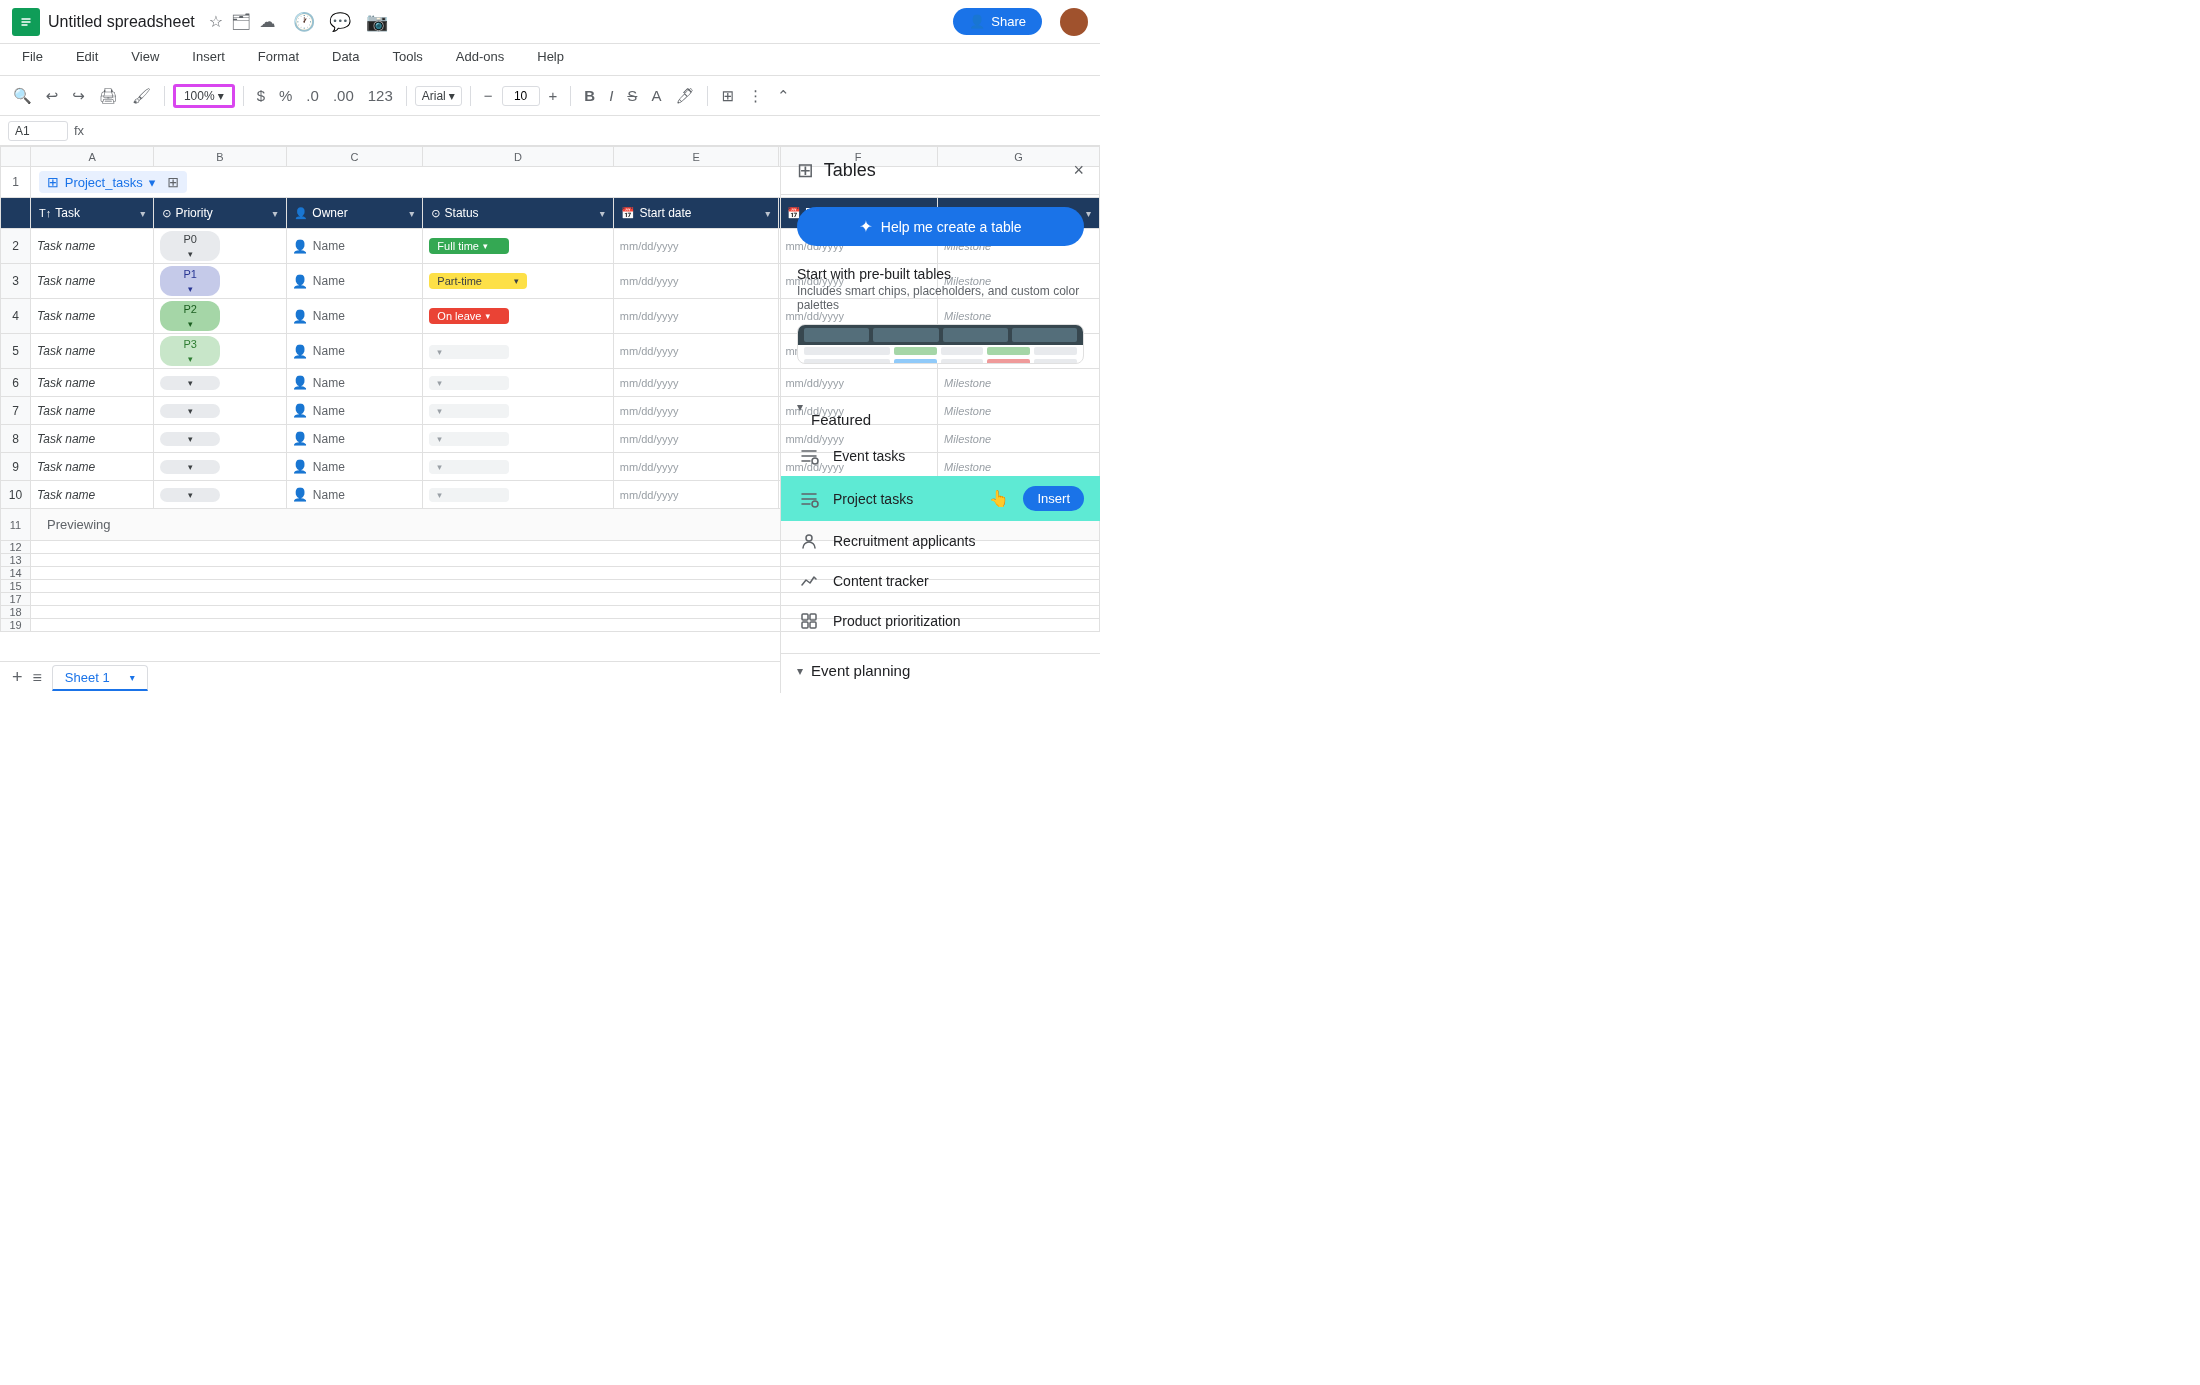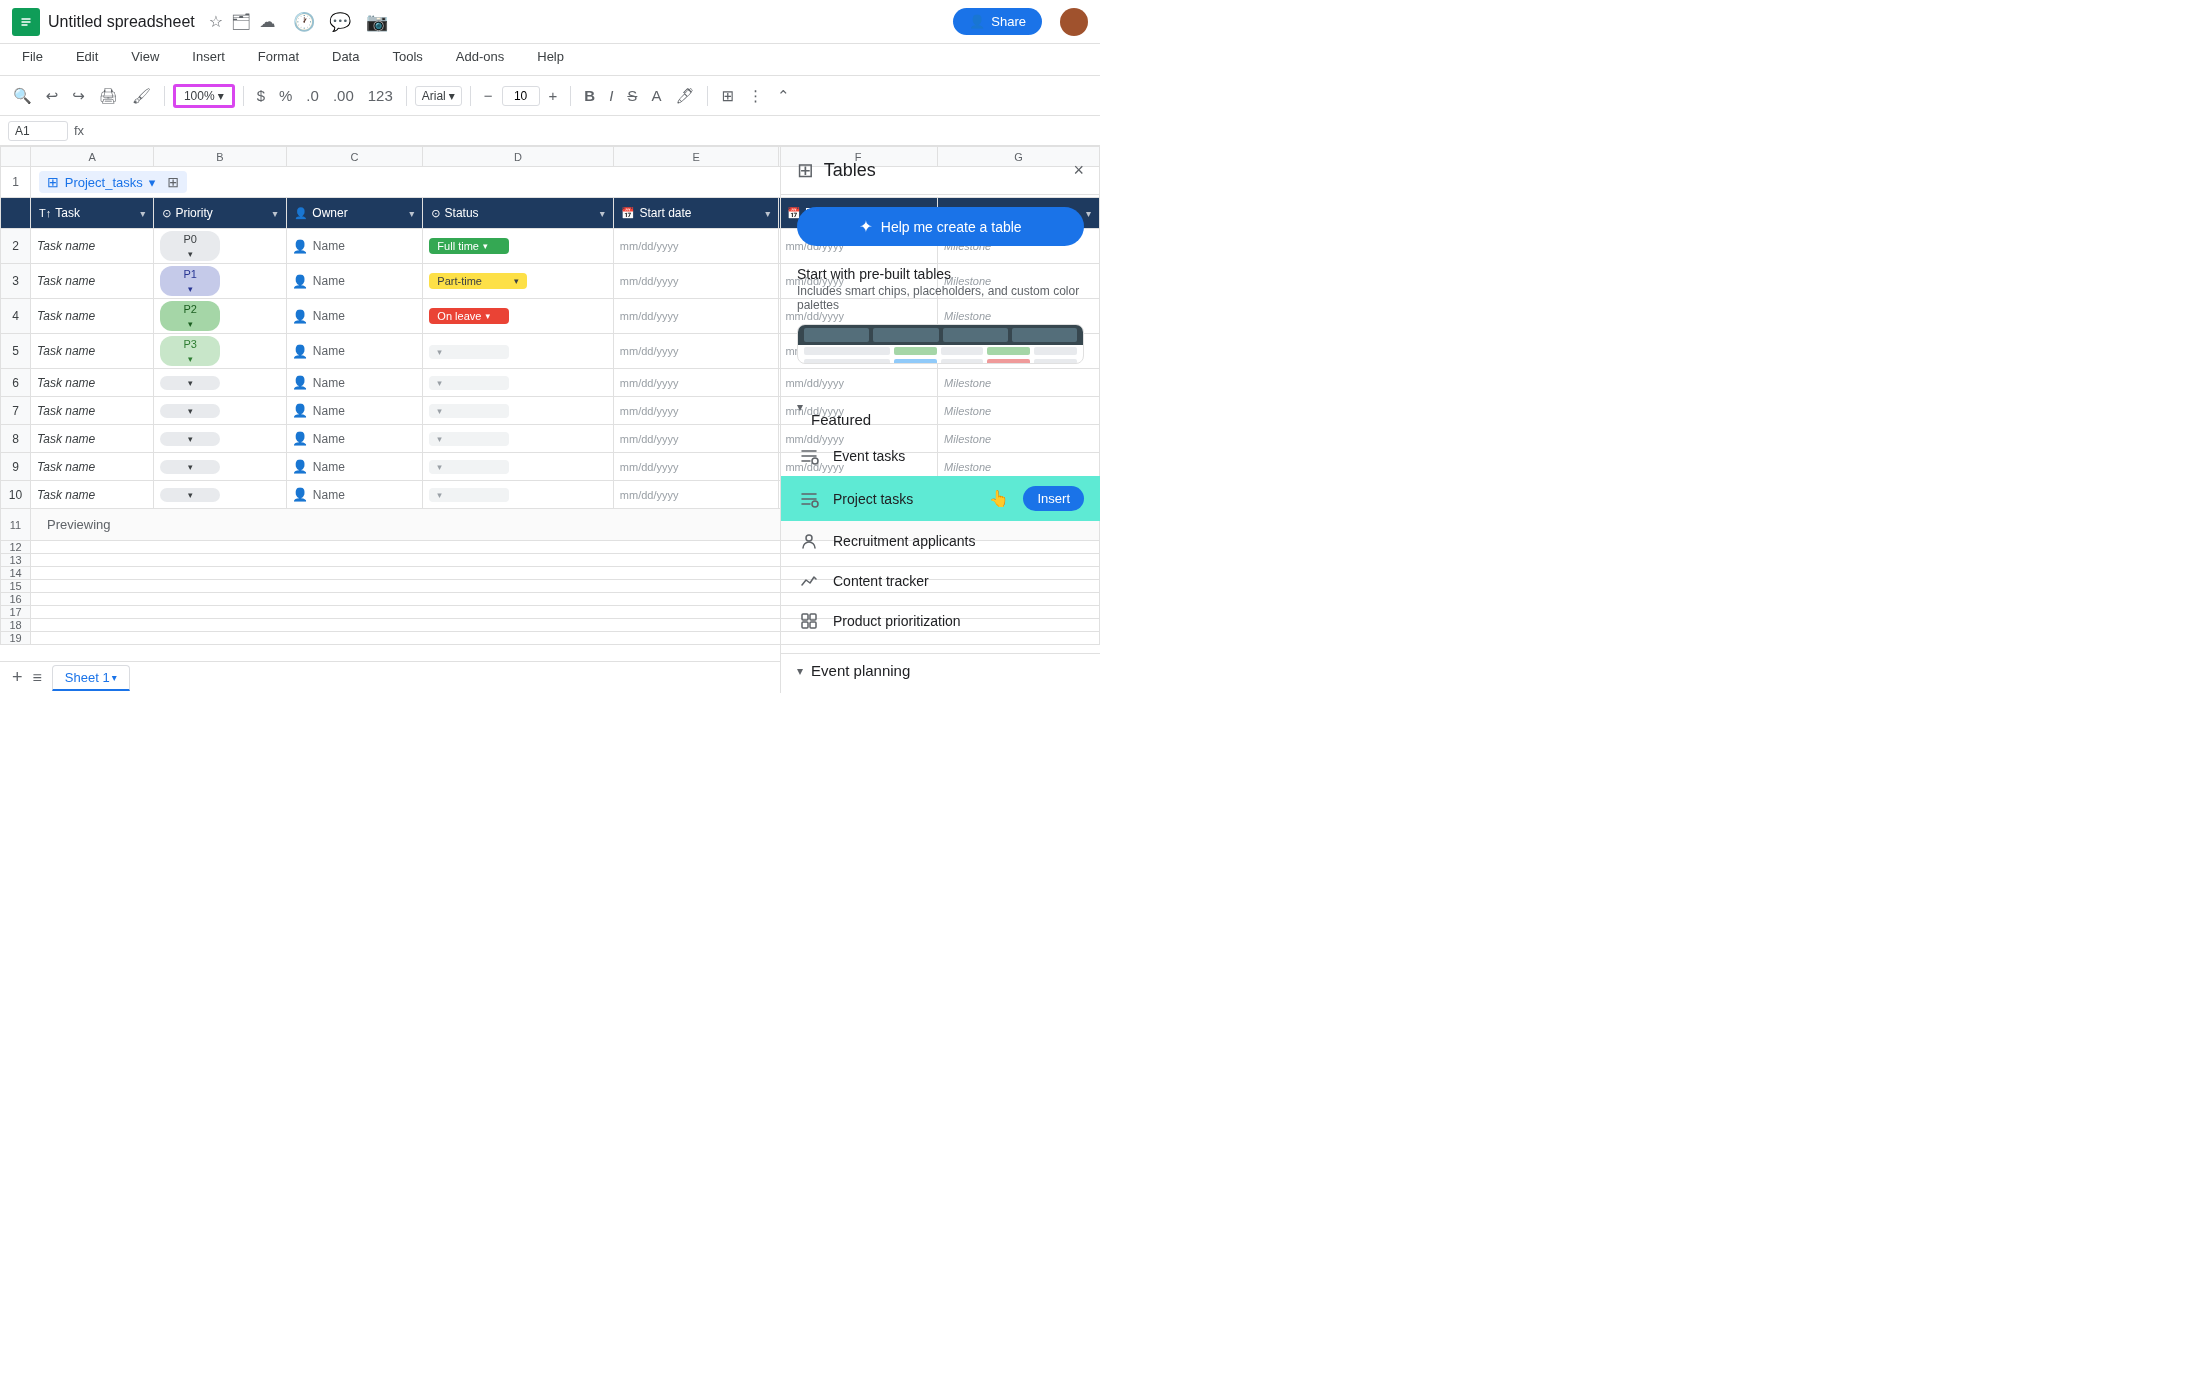--- a/index.html
+++ b/index.html
@@ -117,21 +117,21 @@
     .bottom-bar {
       display: flex; align-items: center; padding: 4px 12px; gap: 10px;
       border-top: 1px solid #e0e0e0; height: 32px; background: #fff;
       position: absolute; bottom: 0; left: 0; right: 320px;
     }
     .add-sheet { font-size: 18px; color: #5f6368; cursor: pointer; }
     .sheet-lines { font-size: 16px; color: #5f6368; cursor: pointer; }
     .sheet-tab {
       background: #fff; border: 1px solid #dadce0; border-radius: 4px 4px 0 0;
       padding: 4px 12px; font-size: 13px; color: #1a73e8; cursor: pointer;
-      display: flex; align-items: center; gap: 2px; border-bottom: 2px solid #1a73e8;
+      display: flex; align-items: center; gap: 20px; border-bottom: 2px solid #1a73e8;
     }
     .sheet-tab .chevron { font-size: 10px; }
 
     
     .sidebar {
       width: 320px; border-left: 1px solid #e0e0e0; display: flex; flex-direction: column;
       height: 100%; overflow: hidden;
       position: absolute; right: 0; top: 0; bottom: 0;
     }
     .sidebar-header {
@@ -592,24 +592,20 @@
             </tr>
           <tr>
               <td class="row-num">14</td>
               <td colspan="7"></td>
             </tr>
           <tr>
               <td class="row-num">15</td>
               <td colspan="7"></td>
             </tr>
           <tr>
-              <td class="row-num">16</td>
-              <td colspan="7"></td>
-            </tr>
-          <tr>
               <td class="row-num">17</td>
               <td colspan="7"></td>
             </tr>
           <tr>
               <td class="row-num">18</td>
               <td colspan="7"></td>
             </tr>
           <tr>
               <td class="row-num">19</td>
               <td colspan="7"></td>

